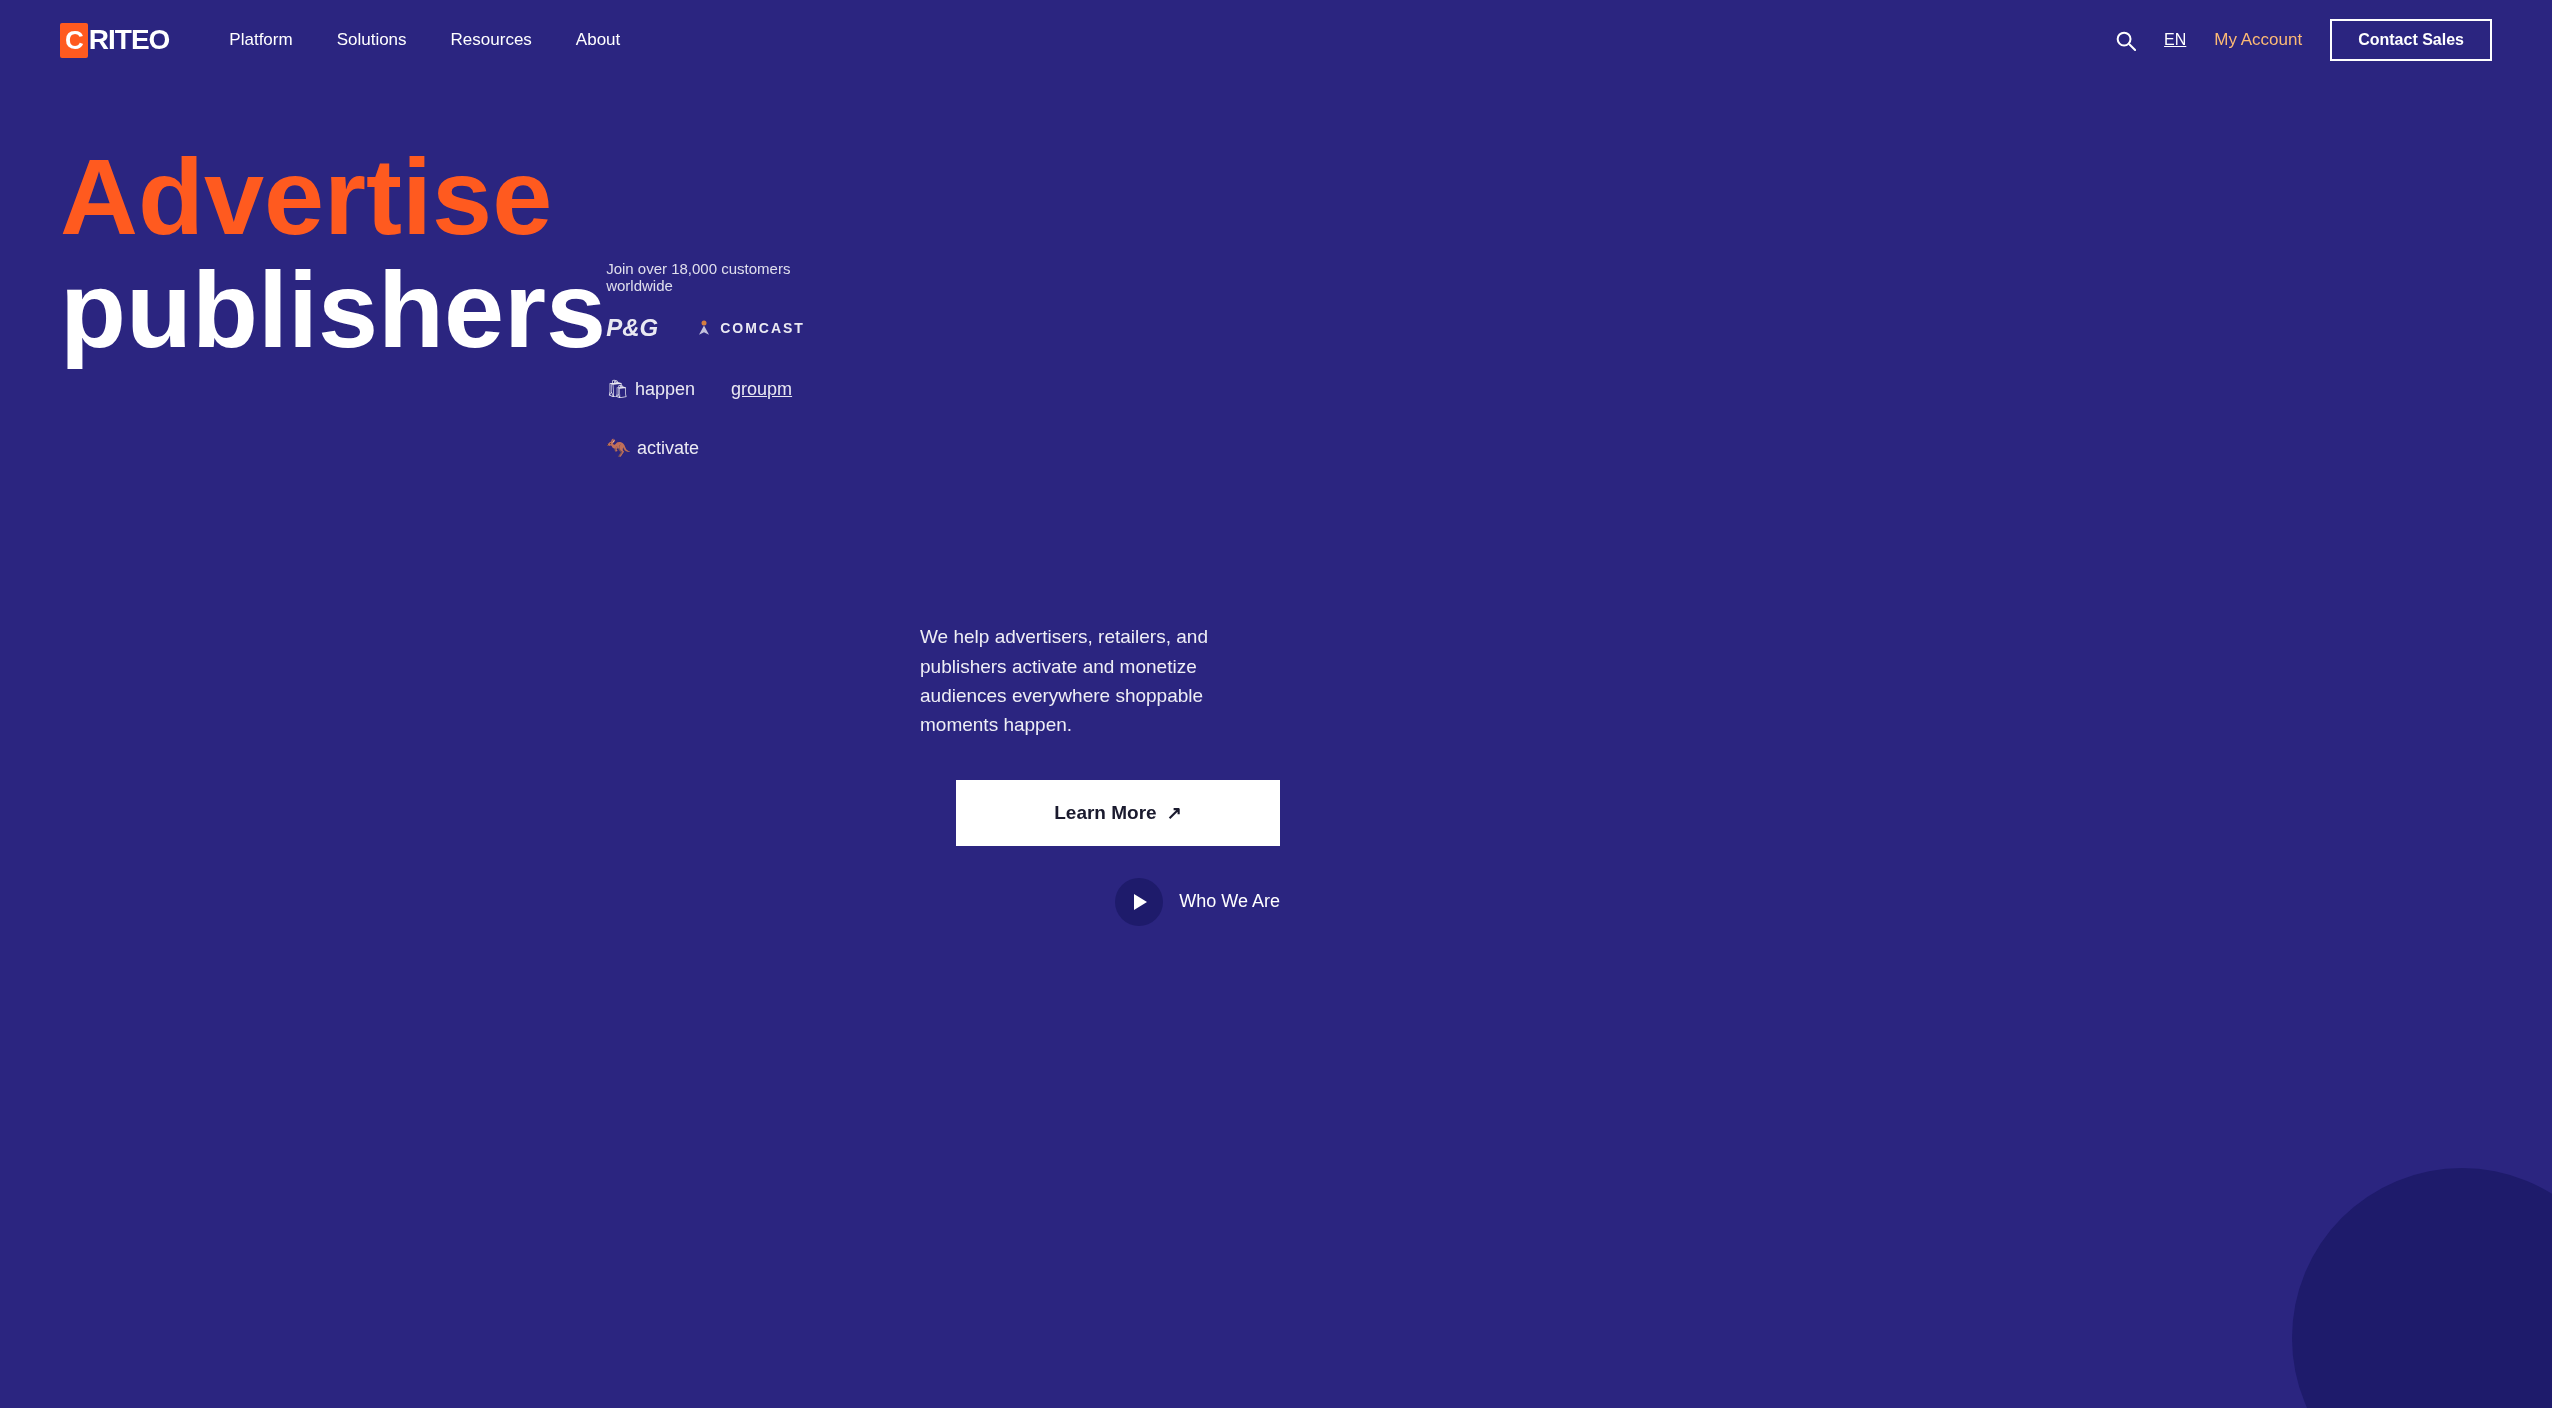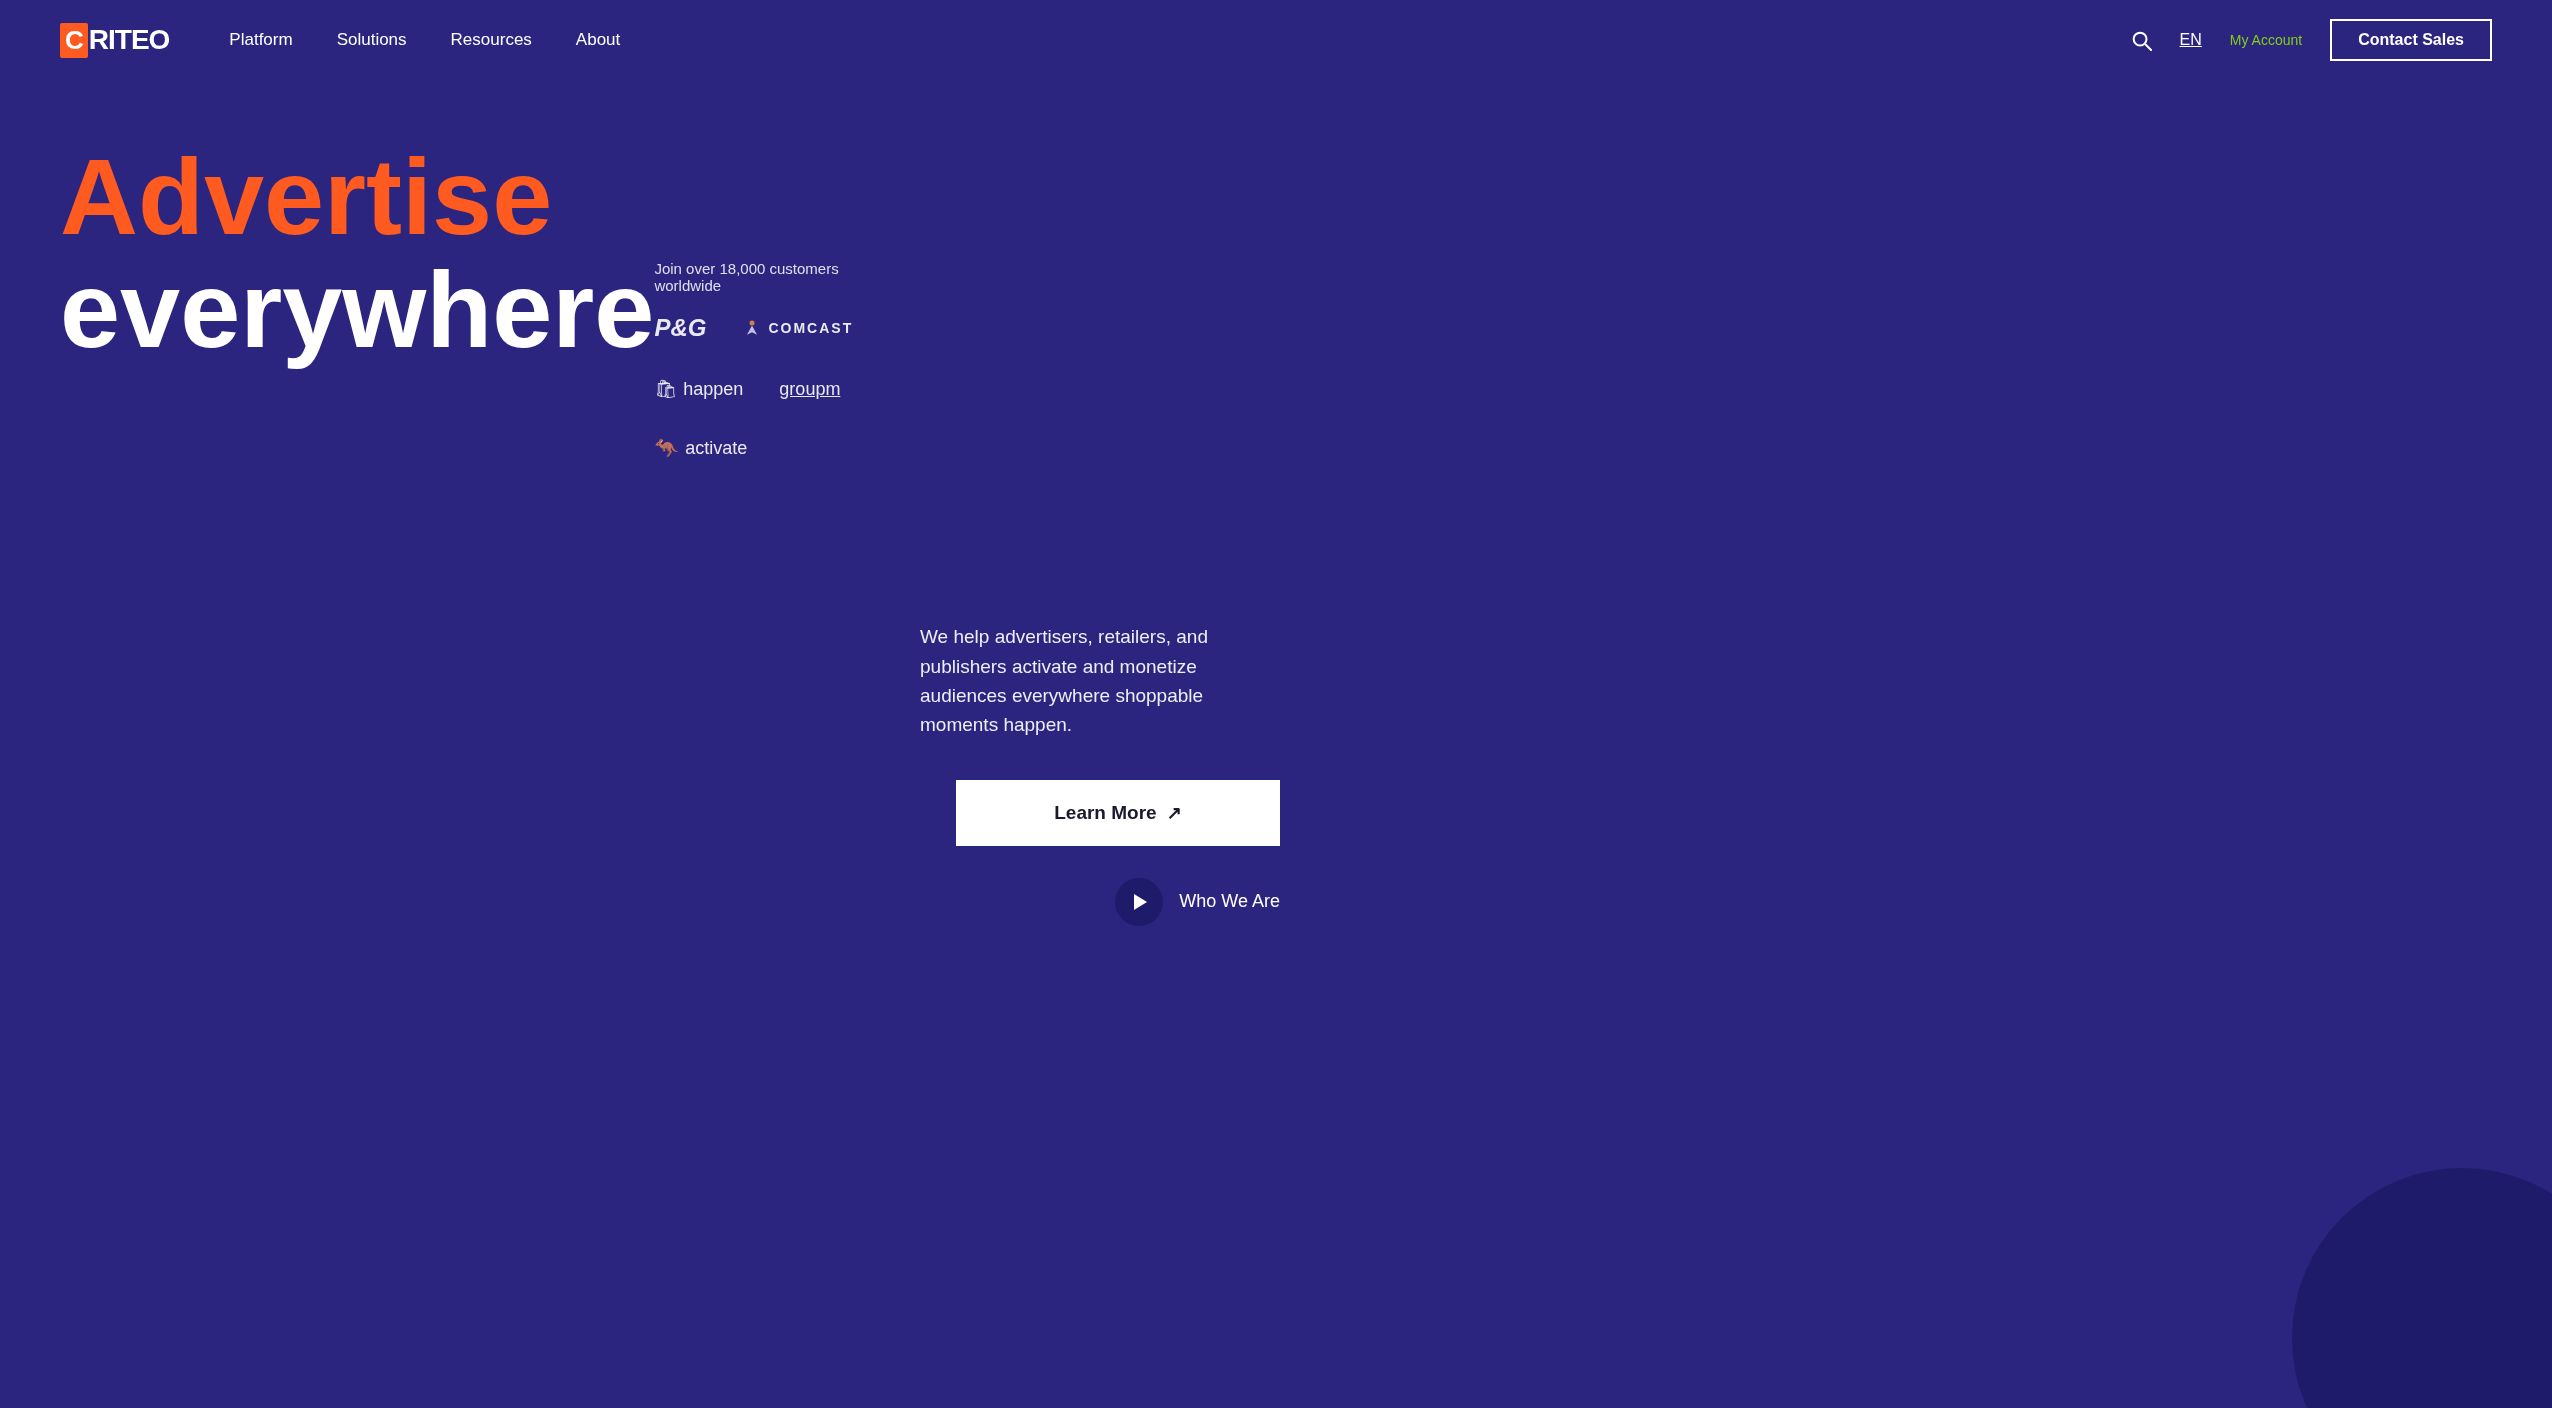--- a/index.html
+++ b/index.html
@@ -83,23 +83,23 @@
       background: none;
       border: none;
       color: #ffffff;
       font-size: 16px;
       cursor: pointer;
       text-decoration: underline;
       font-weight: 500;
     }
 
     .my-account-link {
-      color: #84cc16;
+      color: #fdba74;
       text-decoration: none;
-      font-size: 14px;
+      font-size: 17px;
       cursor: pointer;
     }
 
     .contact-sales-btn {
       background: transparent;
       border: 2px solid #ffffff;
       color: #ffffff;
       padding: 10px 26px;
       font-size: 16px;
       font-weight: 600;
@@ -290,21 +290,21 @@
     <button class="contact-sales-btn">Contact Sales</button>
   </div>
 </nav>
 
 <section class="hero">
   <div class="deco-circle"></div>
 
   <div class="hero-left">
     <h1 class="hero-headline">
       <span class="line-orange">Advertise</span>
-      <span class="line-white">everywhere</span>
+      <span class="line-white">publishers</span>
     </h1>
 
     <div style="margin-top: 80px;">
       <p class="join-text">Join over 18,000 customers worldwide</p>
       <div class="partner-logos">
         <span class="partner-logo pg">P&amp;G</span>
         <span class="partner-logo comcast">
           <svg width="20" height="20" viewBox="0 0 24 24">
             <circle cx="12" cy="6" r="3" fill="#e8883a"></circle>
             <path d="M12 9 L6 20 L12 17 L18 20 Z" fill="white" opacity="0.8"></path>

